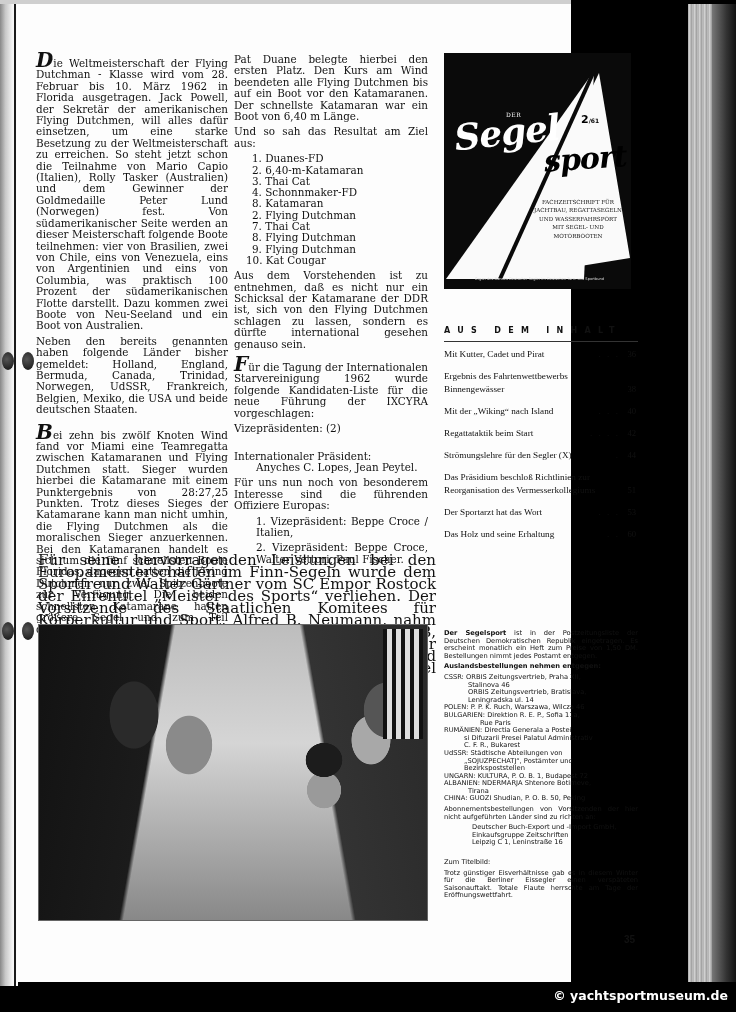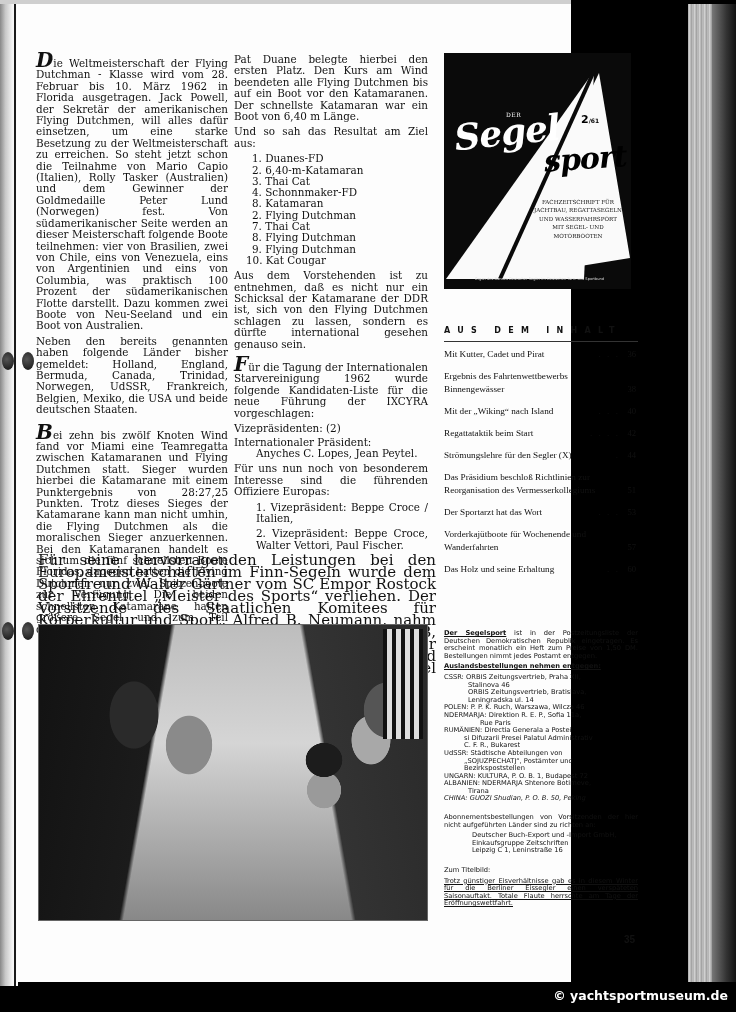--- a/index.html
+++ b/index.html
@@ -40,21 +40,21 @@
   .cover-foot { position:absolute; left:8px; top:224px; width:175px; color:#ddd; font-size:3.6px; text-align:center; font-family:"DejaVu Sans", sans-serif; }
   .toc-head { position:absolute; left:444px; top:322px; width:194px; font-family:"DejaVu Sans", sans-serif; font-weight:bold; font-size:8px; letter-spacing:7.3px; color:#111; }
   .toc-rule { position:absolute; left:444px; top:337px; width:194px; height:0; border-top:1px solid #333; }
   .toc { position:absolute; left:444px; top:344px; width:192px; font-family:Liberation Serif, serif; font-size:9.2px; line-height:13px; color:#111; }
   .toc-item { margin:0 0 9px 0; display:flex; align-items:flex-end; }
   .toc-title { flex:1; }
   .toc-dots { letter-spacing:2px; }
   .toc-page { width:16px; text-align:right; font-size:8.6px; }
   .info { position:absolute; left:444px; top:626px; width:194px; font-family:"DejaVu Sans", sans-serif; font-size:6.7px; line-height:7.6px; color:#111; text-align:justify; }
   .info p { margin:0 0 3px 0; }
-  .info .b { font-weight:bold;text-decoration:underline; }
+  .info .b { font-weight:bold; }
   .info .ind1 { padding-left:24px; }
   .info .ind2 { padding-left:20px; }
   .info .ind3 { padding-left:36px; }
   .pageno { position:absolute; left:624px; top:930px; font-size:10px; font-weight:bold; color:#111; font-family:Liberation Sans, sans-serif; }
   .watermark { position:absolute; right:8px; top:988px; color:#fff; font-family:"DejaVu Sans", sans-serif; font-size:12.5px; font-weight:bold; }
 </style>
 </head>
 <body>
 
 <div class="page">
@@ -81,21 +81,21 @@
       <li>4. Schonnmaker-FD</li>
       <li>8. Katamaran</li>
       <li>2. Flying Dutchman</li>
       <li>7. Thai Cat</li>
       <li>8. Flying Dutchman</li>
       <li>9. Flying Dutchman</li>
       <li style="margin-left:-6px;">10. Kat Cougar</li>
     </ul>
     <p>Aus dem Vorstehenden ist zu entnehmen, daß es nicht nur ein Schicksal der Katamarane der DDR ist, sich von den Flying Dutchmen schlagen zu lassen, sondern es dürfte international gesehen genauso sein.</p>
     <p style="margin-top:8px;"><span class="dropcap">F</span><span>ür die Tagung der Internationalen Starvereinigung 1962 wurde folgende Kandidaten-Liste für die neue Führung der IXCYRA vorgeschlagen:</span></p>
-    <p style="margin-bottom:2px;">Vizepräsidenten: (2)</p>
+    <p style="margin-bottom:16px;">Vizepräsidenten: (2)</p>
     <p style="margin-bottom:0;">Internationaler Präsident:</p>
     <p class="indent">Anyches C. Lopes, Jean Peytel.</p>
     <p>Für uns nun noch von besonderem Interesse sind die führenden Offiziere Europas:</p>
     <p class="indent">1. Vizepräsident: Beppe Croce / Italien,</p>
     <p class="indent">2. Vizepräsident: Beppe Croce, Walter Vettori, Paul Fischer.</p>
   </div>
 
   <div class="caption">
     <span>Für seine hervorragenden Leistungen bei den Europameisterschaften im Finn-Segeln wurde dem Sportfreund Walter Gärtner vom SC Empor Rostock der Ehrentitel „Meister des Sports“ verliehen. Der Vorsitzende des Staatlichen Komitees für Körperkultur und Sport, Alfred B. Neumann, nahm in Anwesenheit des Vizepräsidenten des DTSB, Rudi Reichert, und des Vorsitzenden der Gesellschaft für Sport und Technik, Richard Staimer, die Auszeichnung vor.</span>
     <span style="float:right;">Foto: Dressel</span>
@@ -154,50 +154,46 @@
     <div class="toc-item">
         <span class="toc-title">Das Präsidium beschloß Richtlinien zur Reorganisation des Vermesserkollegiums</span>
         <span class="toc-page">51</span>
       </div>
     <div class="toc-item">
         <span class="toc-title">Der Sportarzt hat das Wort</span>
         <span class="toc-dots">. . .</span>
         <span class="toc-page">53</span>
       </div>
     <div class="toc-item">
-        <span class="toc-title">Vorderkajütboote für Wochenende und Wanderfahrten</span>
-        <span class="toc-page">57</span>
-      </div>
-    <div class="toc-item">
         <span class="toc-title">Das Holz und seine Erhaltung</span>
         <span class="toc-dots">. .</span>
         <span class="toc-page">60</span>
       </div>
   </div>
 
   <div class="info">
     <p><span class="b">Der Segelsport</span><span> ist in der Postzeitungsliste der Deutschen Demokratischen Republik eingetragen. Es erscheint monatlich ein Heft zum Preise von 1,50 DM. Bestellungen nimmt jedes Postamt entgegen.</span></p>
     <p class="b">Auslandsbestellungen nehmen entgegen:</p>
     <div><span>CSSR:</span> <span>ORBIS Zeitungsvertrieb, Praha XII,</span></div>
     <div class="ind1">Stalinova 46</div>
     <div class="ind1">ORBIS Zeitungsvertrieb, Bratislava,</div>
     <div class="ind1">Leningradska ul. 14</div>
     <div><span>POLEN:</span> <span>P. P. K. Ruch, Warszawa, Wilcza 46</span></div>
-    <div><span>NDERMARJA:</span> <span>Direktion R. E. P., Sofia 11a,</span></div>
+    <div><span>BULGARIEN:</span> <span>Direktion R. E. P., Sofia 11a,</span></div>
     <div class="ind3">Rue Paris</div>
     <div><span>RUMÄNIEN:</span> <span>Directia Generala a Postei</span></div>
     <div class="ind2">si Difuzarii Presei Palatul Administrativ</div>
     <div class="ind2">C. F. R., Bukarest</div>
     <div><span>UdSSR:</span> <span>Städtische Abteilungen von</span></div>
     <div class="ind2">„SOJUZPECHATJ“, Postämter und</div>
     <div class="ind2">Bezirkspoststellen</div>
     <div><span>UNGARN:</span> <span>KULTURA, P. O. B. 1, Budapest 72</span></div>
     <div><span>ALBANIEN:</span> <span>NDERMARJA Shtenore Botimeve,</span></div>
     <div class="ind1">Tirana</div>
-    <div style="margin-bottom:11px;font-style:italic;"><span>CHINA:</span> <span>GUOZI Shudian, P. O. B. 50, Peking</span></div>
+    <div style="margin-bottom:3px;"><span>CHINA:</span> <span>GUOZI Shudian, P. O. B. 50, Peking</span></div>
     <p>Abonnementsbestellungen von Vorsitzenden der hier nicht aufgeführten Länder sind zu richten an:</p>
     <div class="ind3" style="padding-left:28px;">Deutscher Buch-Export und -Import GmbH,</div>
     <div class="ind3" style="padding-left:28px;">Einkaufsgruppe Zeitschriften</div>
     <div class="ind3" style="padding-left:28px;margin-bottom:12px;">Leipzig C 1, Leninstraße 16</div>
     <p>Zum Titelbild:</p>
     <p class="b" style="font-weight:normal;">Trotz günstiger Eisverhältnisse gab es in diesem Winter für die Berliner Eissegler einen verspäteten Saisonauftakt. Totale Flaute herrschte am Tage der Eröffnungswettfahrt.</p>
   </div>
 
   <div class="pageno">35</div>
 </div>

